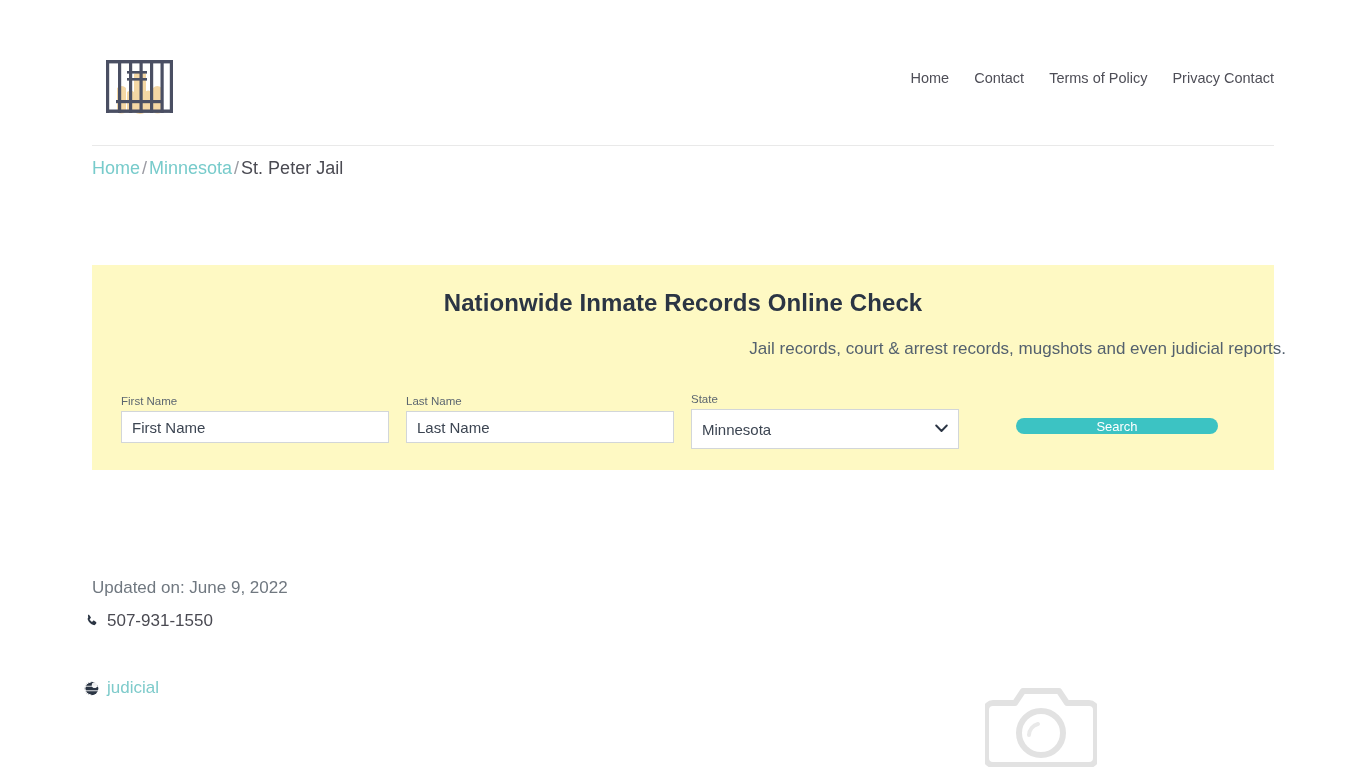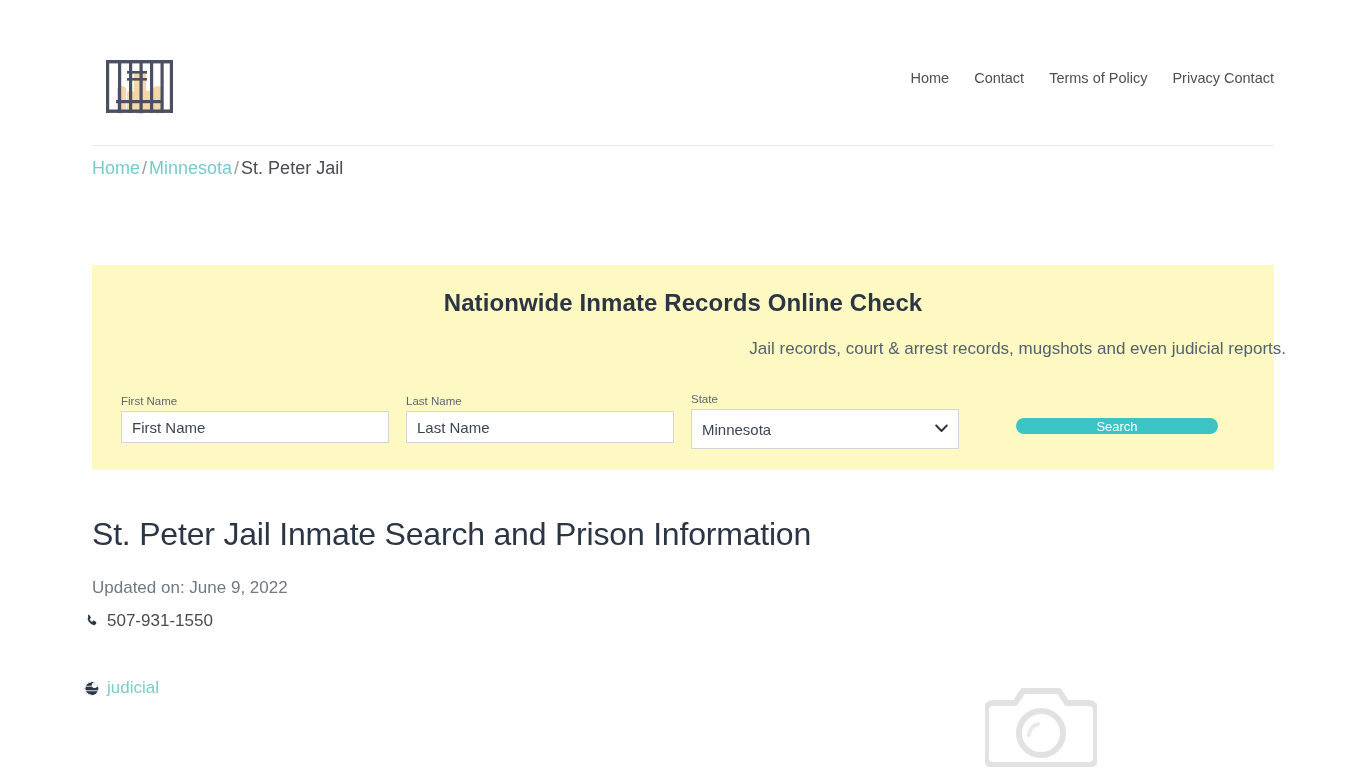--- a/index.html
+++ b/index.html
@@ -194,21 +194,20 @@
           <svg width="13" height="9" viewBox="0 0 13 9">
             <path d="M1.2 1.5 L6.5 7 L11.8 1.5" stroke="#2b3544" stroke-width="1.9" fill="none" stroke-linecap="round" stroke-linejoin="round"></path>
           </svg>
         </span>
       </div>
     </div>
 
     <button class="search-btn">Search</button>
   </div>
 
-  <h1 class="page-title">St. Peter Jail Inmate Search and Prison Information</h1>
 
   <div class="updated">Updated on: June 9, 2022</div>
 
   <div class="info-line info-phone">
     <span class="info-icon">
       <svg width="14" height="14" viewBox="0 0 16 16">
         <path fill="#2b3544" d="M3.4 1.2c.5-.4 1.2-.3 1.6.2l1.5 2c.35.47.28 1.12-.16 1.5l-.9.78c-.2.18-.25.47-.12.7.5.9 1.4 1.9 2.3 2.5.22.15.52.1.7-.1l.78-.9c.38-.44 1.03-.5 1.5-.16l2 1.5c.5.38.6 1.1.2 1.6l-1 1.2c-.5.6-1.3.85-2 .6C6.6 11.6 4.4 9.4 3.1 6.3c-.28-.7-.03-1.5.55-2z"></path>
       </svg>
     </span>
     <span>507-931-1550</span>

